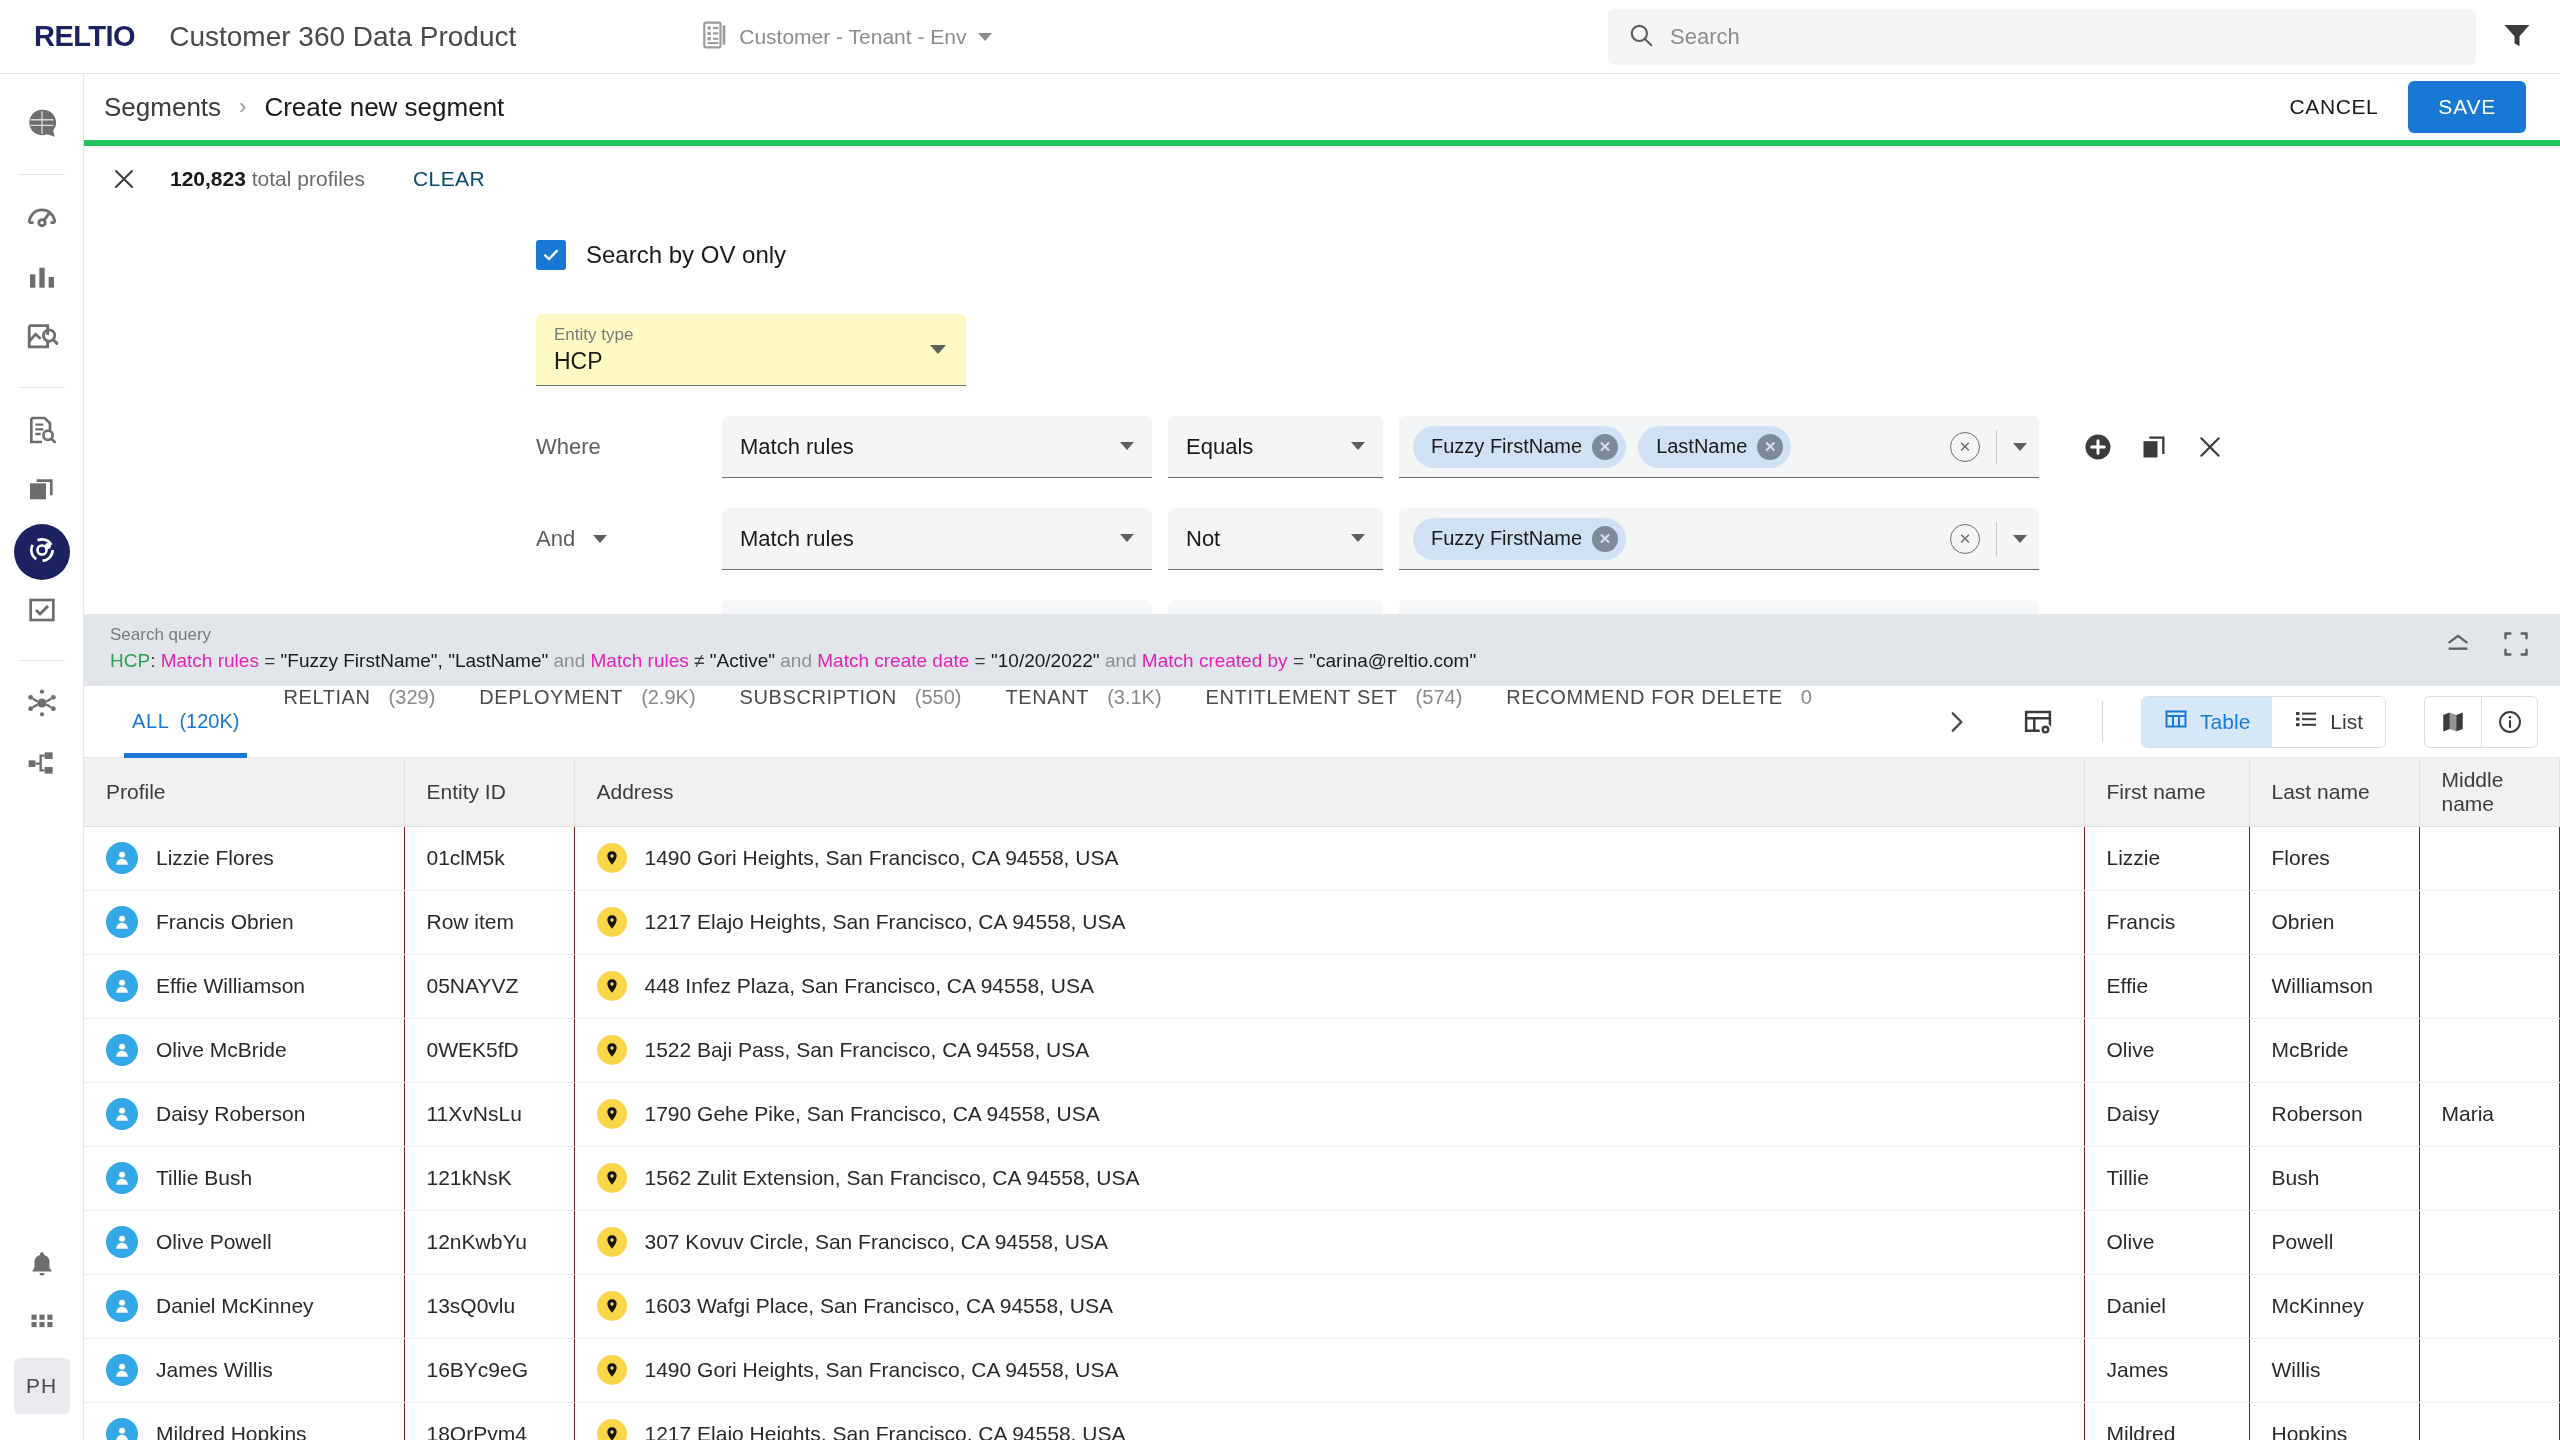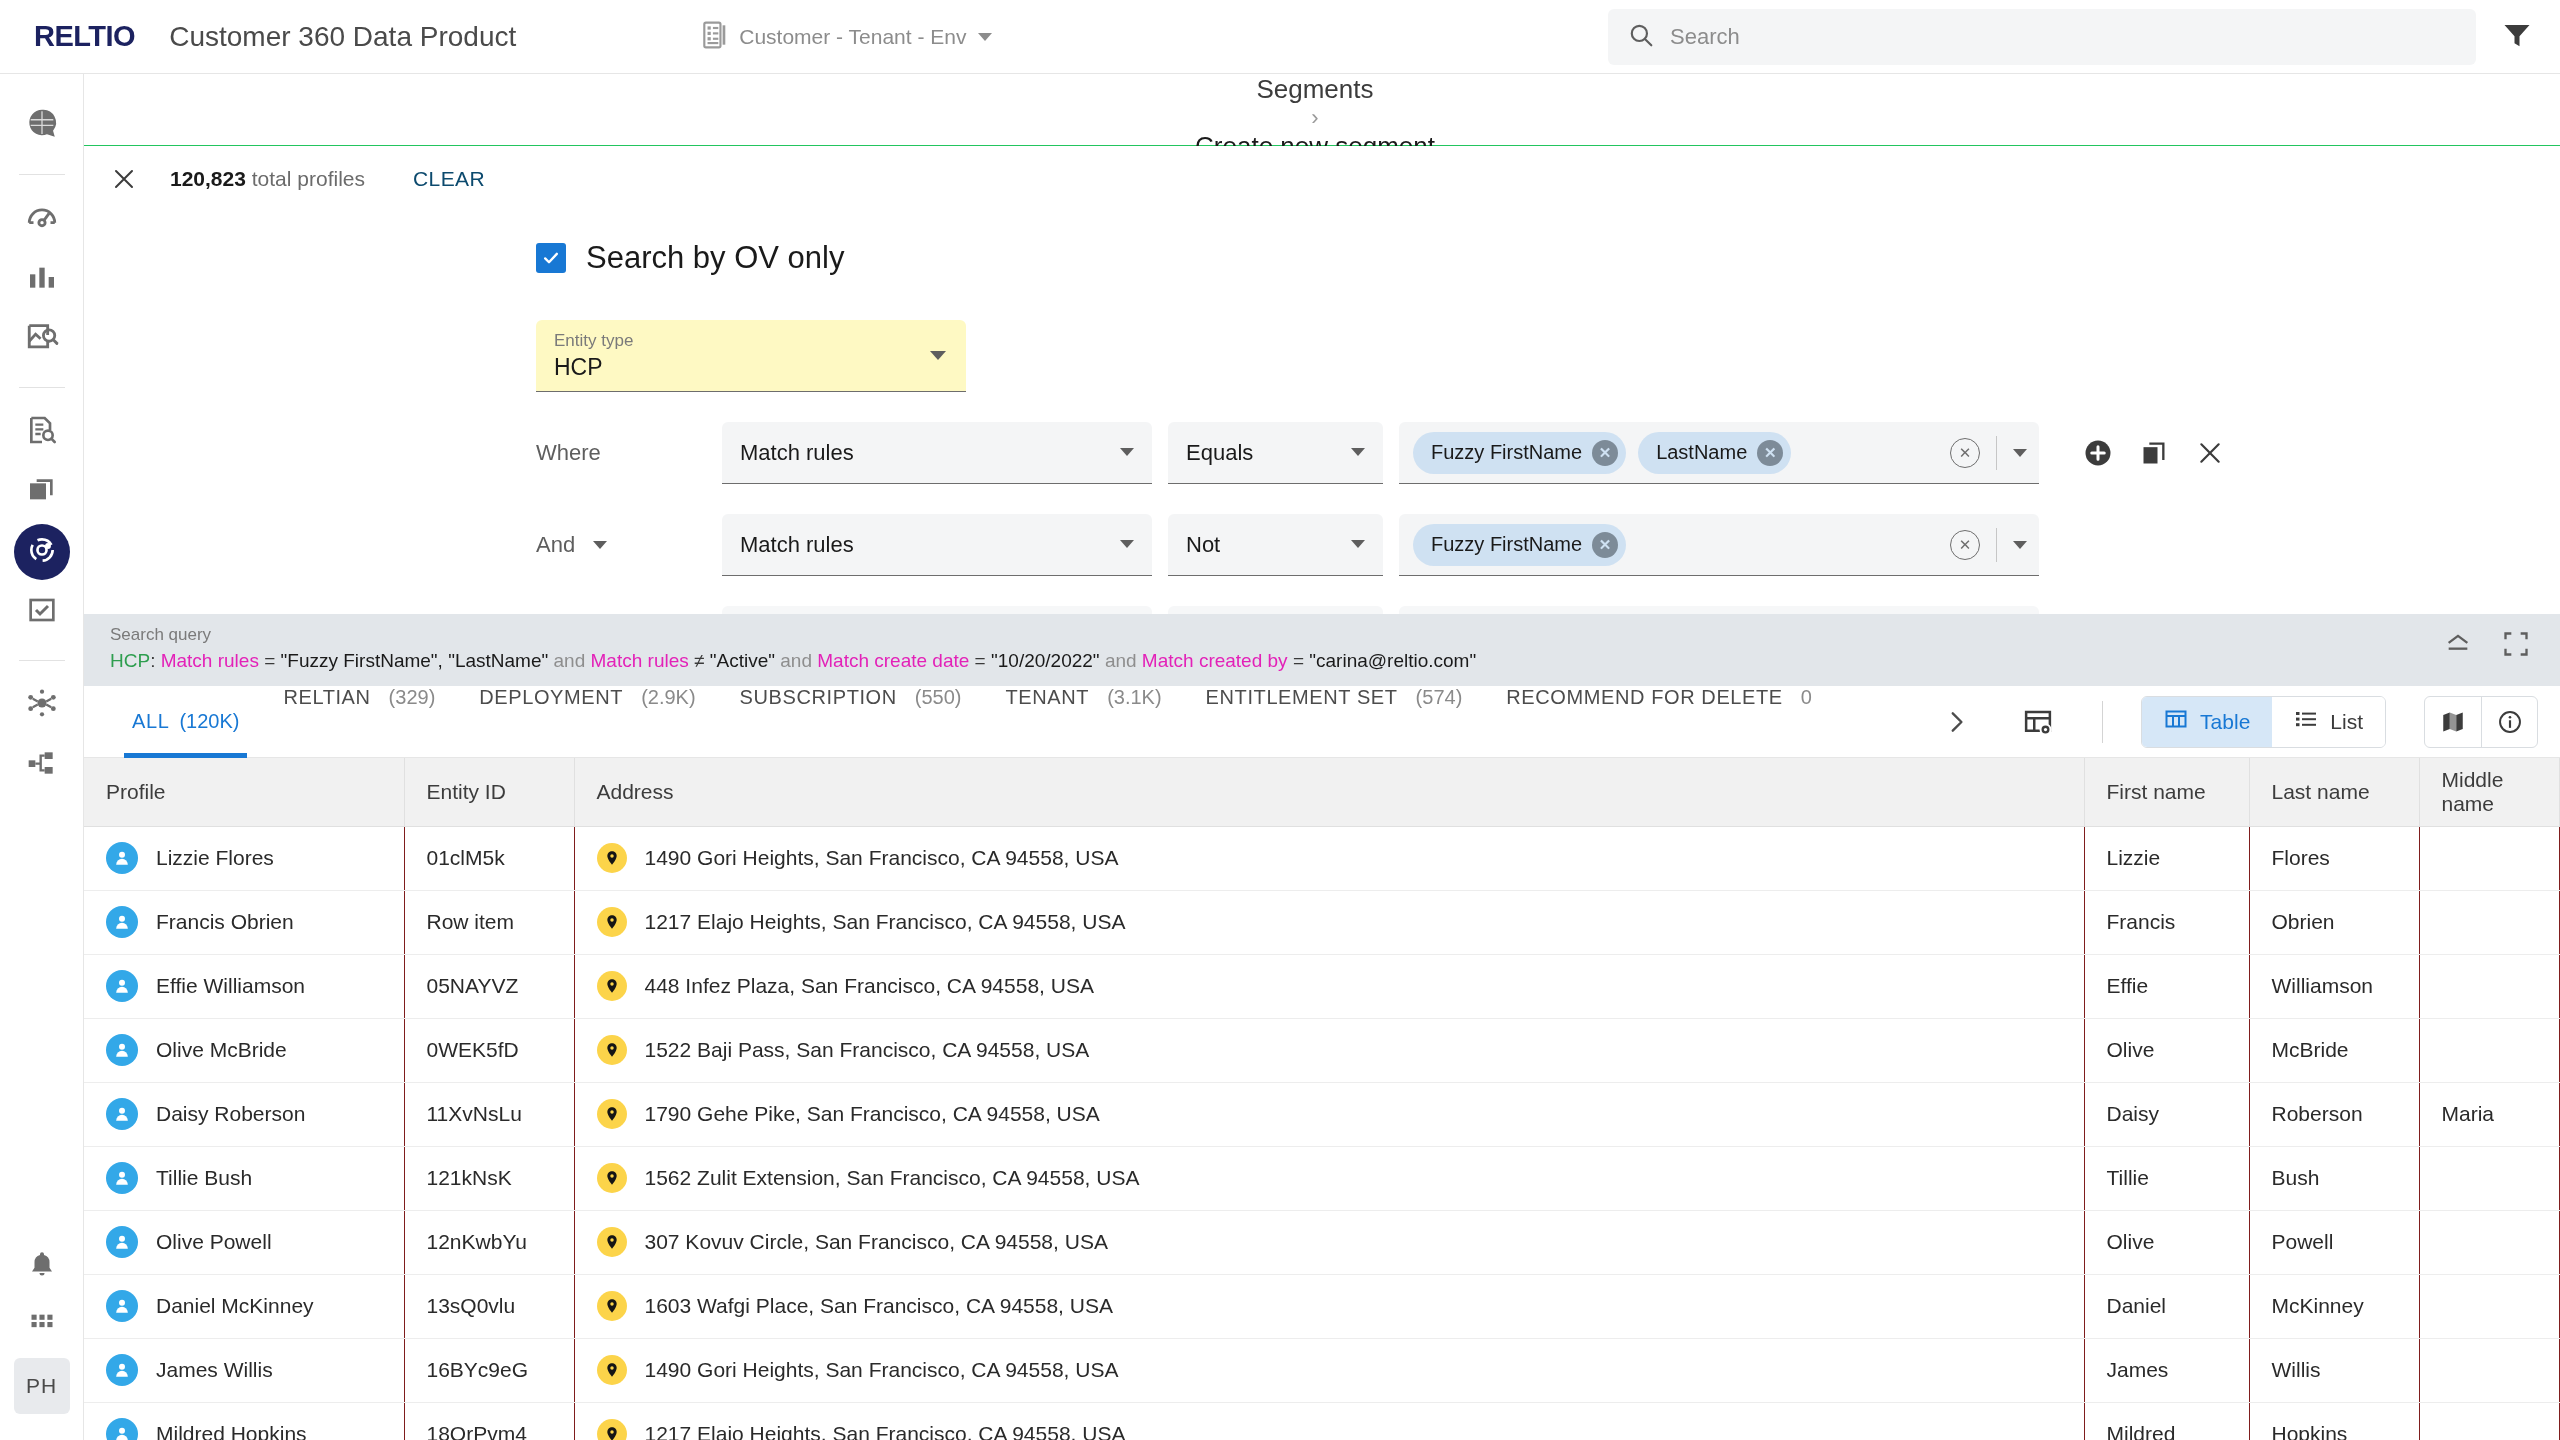--- a/index.html
+++ b/index.html
@@ -69,21 +69,21 @@
     width: 56px; height: 56px; border-radius: 6px; background: #e8eaed;
     display: flex; align-items: center; justify-content: center;
     font-size: 21px; color: #4a4a4a; letter-spacing: 1px; margin-bottom: 26px;
   }
 
   
   .main { flex: 1; min-width: 0; display: flex; flex-direction: column; position: relative; }
 
   .crumbbar {
     height: 72px; min-height: 72px; display: flex; align-items: center;
-    padding: 0 34px 0 20px; border-bottom: 1px solid #22c55e; background: #fff; flex-direction: column;
+    padding: 0 34px 0 20px; border-bottom: 6px solid #22c55e; background: #fff;
   }
   .crumb { font-size: 26px; color: #1a1a1a; }
   .crumb.muted { color: #3c3c3c; }
   .crumb-sep { font-size: 22px; color: #9a9a9a; margin: 0 18px; }
   .crumb-actions { margin-left: auto; display: flex; align-items: center; gap: 30px; }
   .btn-text {
     font-size: 21px; letter-spacing: 0.6px; color: #1a1a1a;
     background: none; border: none; cursor: pointer;
     font-family: "Liberation Sans", sans-serif;
   }
@@ -102,21 +102,21 @@
   .count-text b { color: #1a1a1a; font-weight: bold; }
   .clear-link { font-size: 21px; color: #0c4a6e; letter-spacing: 0.4px; margin-left: 22px; cursor: pointer; }
 
   
   .qb { padding: 28px 0 0 0; background: #fff; position: relative; }
   .ov-row { display: flex; align-items: center; gap: 20px; padding-left: 452px; margin-bottom: 44px; }
   .cbox {
     width: 30px; height: 30px; background: #1878d4; border-radius: 3px;
     display: flex; align-items: center; justify-content: center;
   }
-  .ov-label { font-size: 31px; color: #1a1a1a; }
+  .ov-label { font-size: 24px; color: #1a1a1a; }
 
   .entity-row { padding-left: 452px; margin-bottom: 30px; }
   .entity-field {
     width: 430px; height: 72px; background: #fef9c3;
     border-radius: 6px 6px 0 0; border-bottom: 1px solid #6d6d6d;
     padding: 10px 18px 0 18px; position: relative;
   }
   .field-cap { font-size: 17px; color: #7a7a7a; line-height: 22px; }
   .field-val { font-size: 23px; color: #1a1a1a; line-height: 30px; }
   .field-caret {

